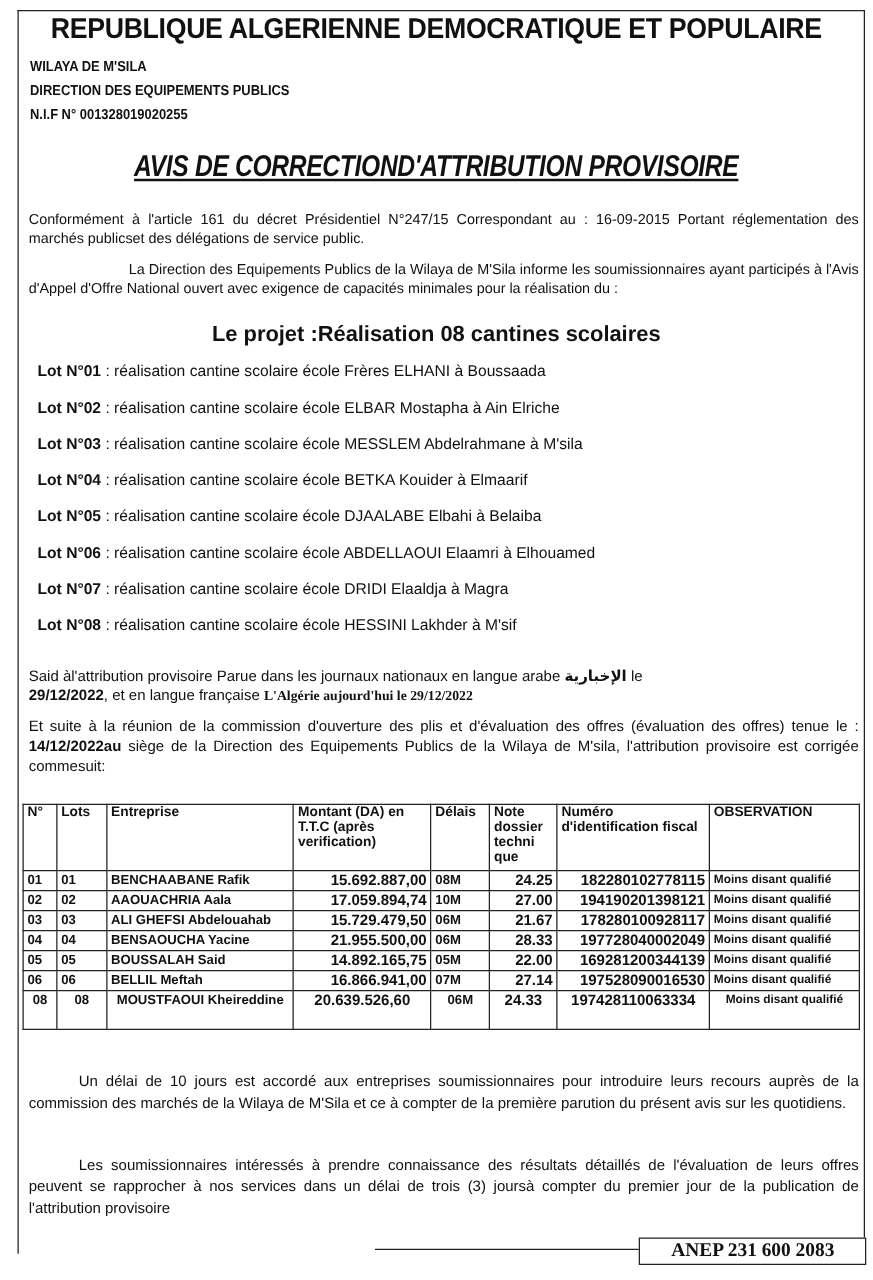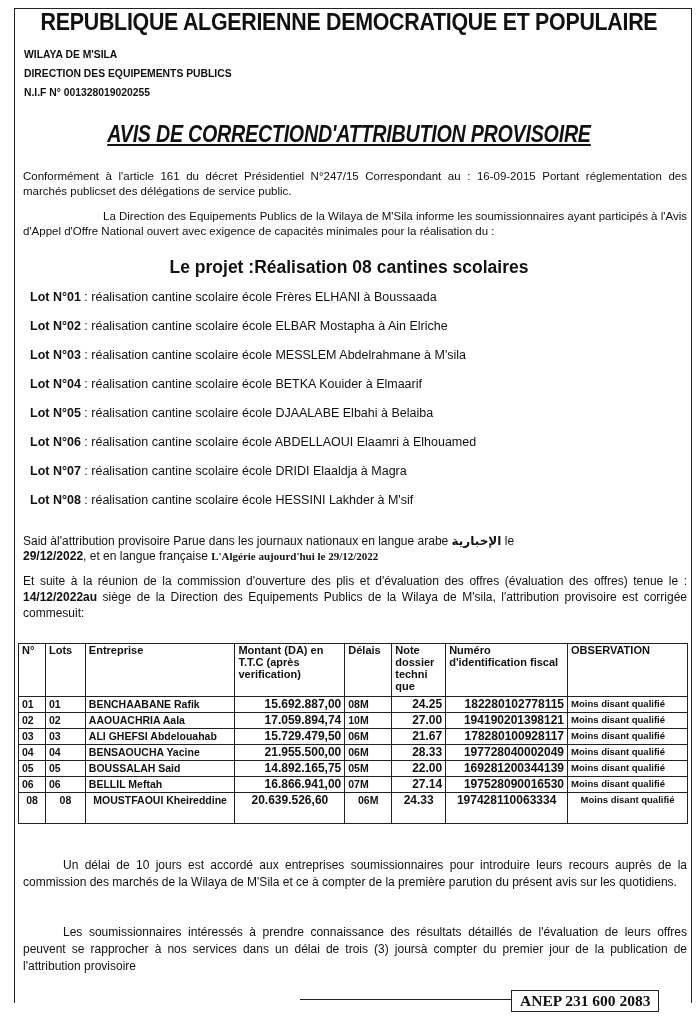--- a/index.html
+++ b/index.html
@@ -30,21 +30,21 @@
   table.res td.obs { font-size: 9.5px; white-space: nowrap; }
   table.res tr.tall td { height: 30px; text-align: center; }
   .closing { position: absolute; left: 23px; width: 664px; font-size: 12px; line-height: 17px;
              text-align: justify; text-indent: 40px; }
   .footer-left { position: absolute; left: 8px; top: 988px; background: #737373; color: #fff;
                  font-family: "Liberation Serif", "DejaVu Serif", serif; font-size: 19px;
                  padding: 1px 6px; white-space: nowrap; margin-top: 48px; }
   .footer-line { position: absolute; left: 300px; top: 999px; width: 212px; border-top: 1px solid #222; }
   .footer-right { position: absolute; left: 511px; top: 990px; border: 1.5px solid #222;
                   font-family: "Liberation Serif", "DejaVu Serif", serif; font-weight: bold; font-size: 15.5px;
-                  padding: 1px 8px; white-space: nowrap; background: #fff; }
+                  padding: 1px 25px; white-space: nowrap; background: #fff; }
 </style>
 </head>
 <body>
 
 <div class="frame"></div>
 
 <div class="republic">REPUBLIQUE ALGERIENNE DEMOCRATIQUE ET POPULAIRE</div>
 <div class="org" style="top:48px">WILAYA DE M'SILA</div>
 <div class="org" style="top:67px">DIRECTION DES EQUIPEMENTS PUBLICS</div>
 <div class="org" style="top:86px">N.I.F N° 001328019020255</div>

